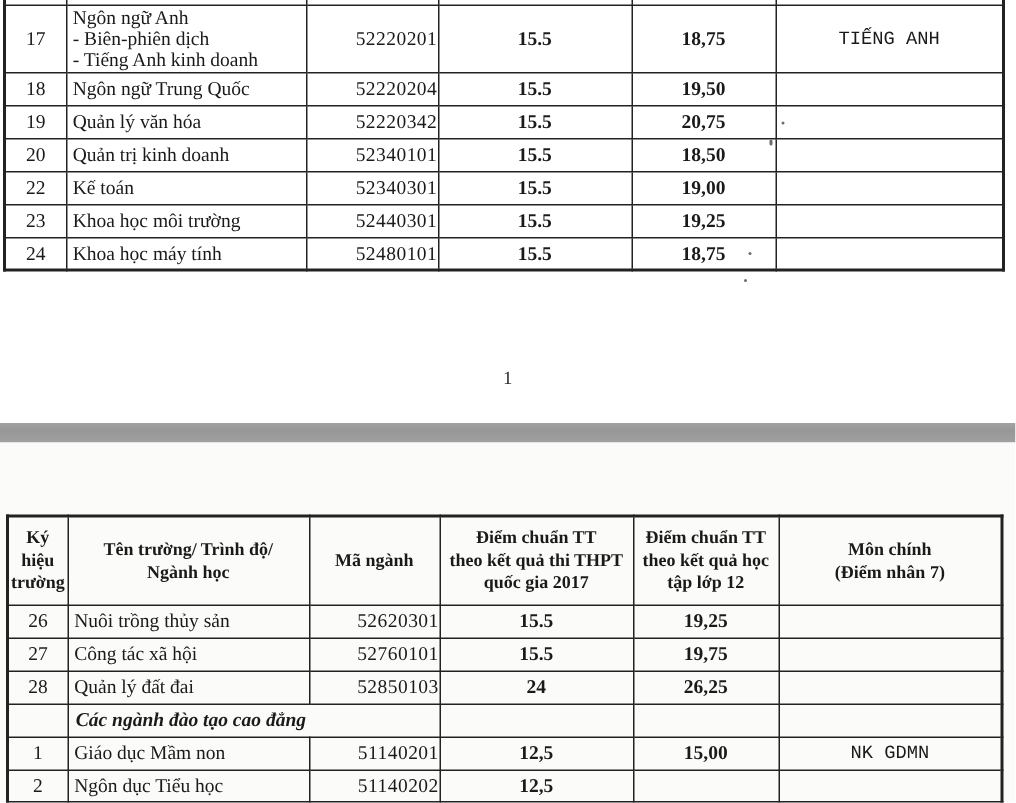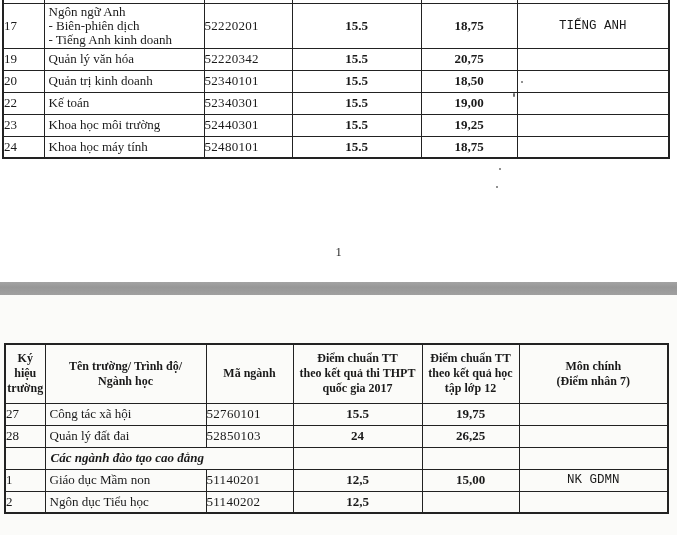--- a/index.html
+++ b/index.html
@@ -36,27 +36,27 @@
 
   
   #t2{position:absolute;left:4px;top:48px;width:663px;border:2px solid var(--border);}
   #t2 thead tr{height:59px;}
   #t2 tbody tr{height:22px;}
   #t2 th{
     font-weight:700;font-size:12px;line-height:15px;
     text-align:center;vertical-align:middle;white-space:pre-line;
   }
 
-  .c-no{text-align:left;vertical-align:middle;font-size:13px;}
+  .c-no{text-align:center;vertical-align:middle;font-size:13px;}
   .c-name{
     text-align:left;vertical-align:middle;
     font-size:13px;line-height:14px;
     padding:1px 4px;white-space:pre-line;margin-left:48px;
   }
-  .c-code{text-align:left;vertical-align:middle;font-size:13px;letter-spacing:.3px;}
+  .c-code{text-align:right;vertical-align:middle;font-size:13px;letter-spacing:.3px;}
   .c-thpt,.c-hb{text-align:center;vertical-align:middle;font-size:13px;font-weight:700;}
   .c-main{text-align:center;vertical-align:middle;font-size:12.5px;font-family:Liberation Mono, monospace;}
   .c-section{
     text-align:left;vertical-align:middle;padding:1px 5px;
     font-size:13px;font-weight:700;font-style:italic;
   }
 
   .pagenum{
     position:absolute;left:0;top:245px;width:100%;
     text-align:center;font-size:12.5px;color:#2a2a2a;
@@ -87,20 +87,28 @@
       </tr>
     <tr>
           <td class="c-no">17</td>
           <td class="c-name">Ngôn ngữ Anh
 - Biên-phiên dịch
 - Tiếng Anh kinh doanh</td>
           <td class="c-code">52220201</td>
           <td class="c-thpt">15.5</td>
           <td class="c-hb">18,75</td>
           <td class="c-main">TIẾNG ANH</td>
+        </tr>
+        <tr>
+          <td class="c-no">18</td>
+          <td class="c-name">Ngôn ngữ Trung Quốc</td>
+          <td class="c-code">52220204</td>
+          <td class="c-thpt">15.5</td>
+          <td class="c-hb">19,50</td>
+          <td class="c-main"></td>
         </tr>
         <tr>
           <td class="c-no">19</td>
           <td class="c-name">Quản lý văn hóa</td>
           <td class="c-code">52220342</td>
           <td class="c-thpt">15.5</td>
           <td class="c-hb">20,75</td>
           <td class="c-main"></td>
         </tr>
         <tr>
@@ -169,20 +177,28 @@
 quốc gia 2017</th>
         <th>Điểm chuẩn TT
 theo kết quả học
 tập lớp 12</th>
         <th>Môn chính
 (Điểm nhân 7)</th>
       </tr>
     </thead>
     <tbody>
         <tr>
+          <td class="c-no">26</td>
+          <td class="c-name">Nuôi trồng thủy sản</td>
+          <td class="c-code">52620301</td>
+          <td class="c-thpt">15.5</td>
+          <td class="c-hb">19,25</td>
+          <td class="c-main"></td>
+        </tr>
+        <tr>
           <td class="c-no">27</td>
           <td class="c-name">Công tác xã hội</td>
           <td class="c-code">52760101</td>
           <td class="c-thpt">15.5</td>
           <td class="c-hb">19,75</td>
           <td class="c-main"></td>
         </tr>
         <tr>
           <td class="c-no">28</td>
           <td class="c-name">Quản lý đất đai</td>

